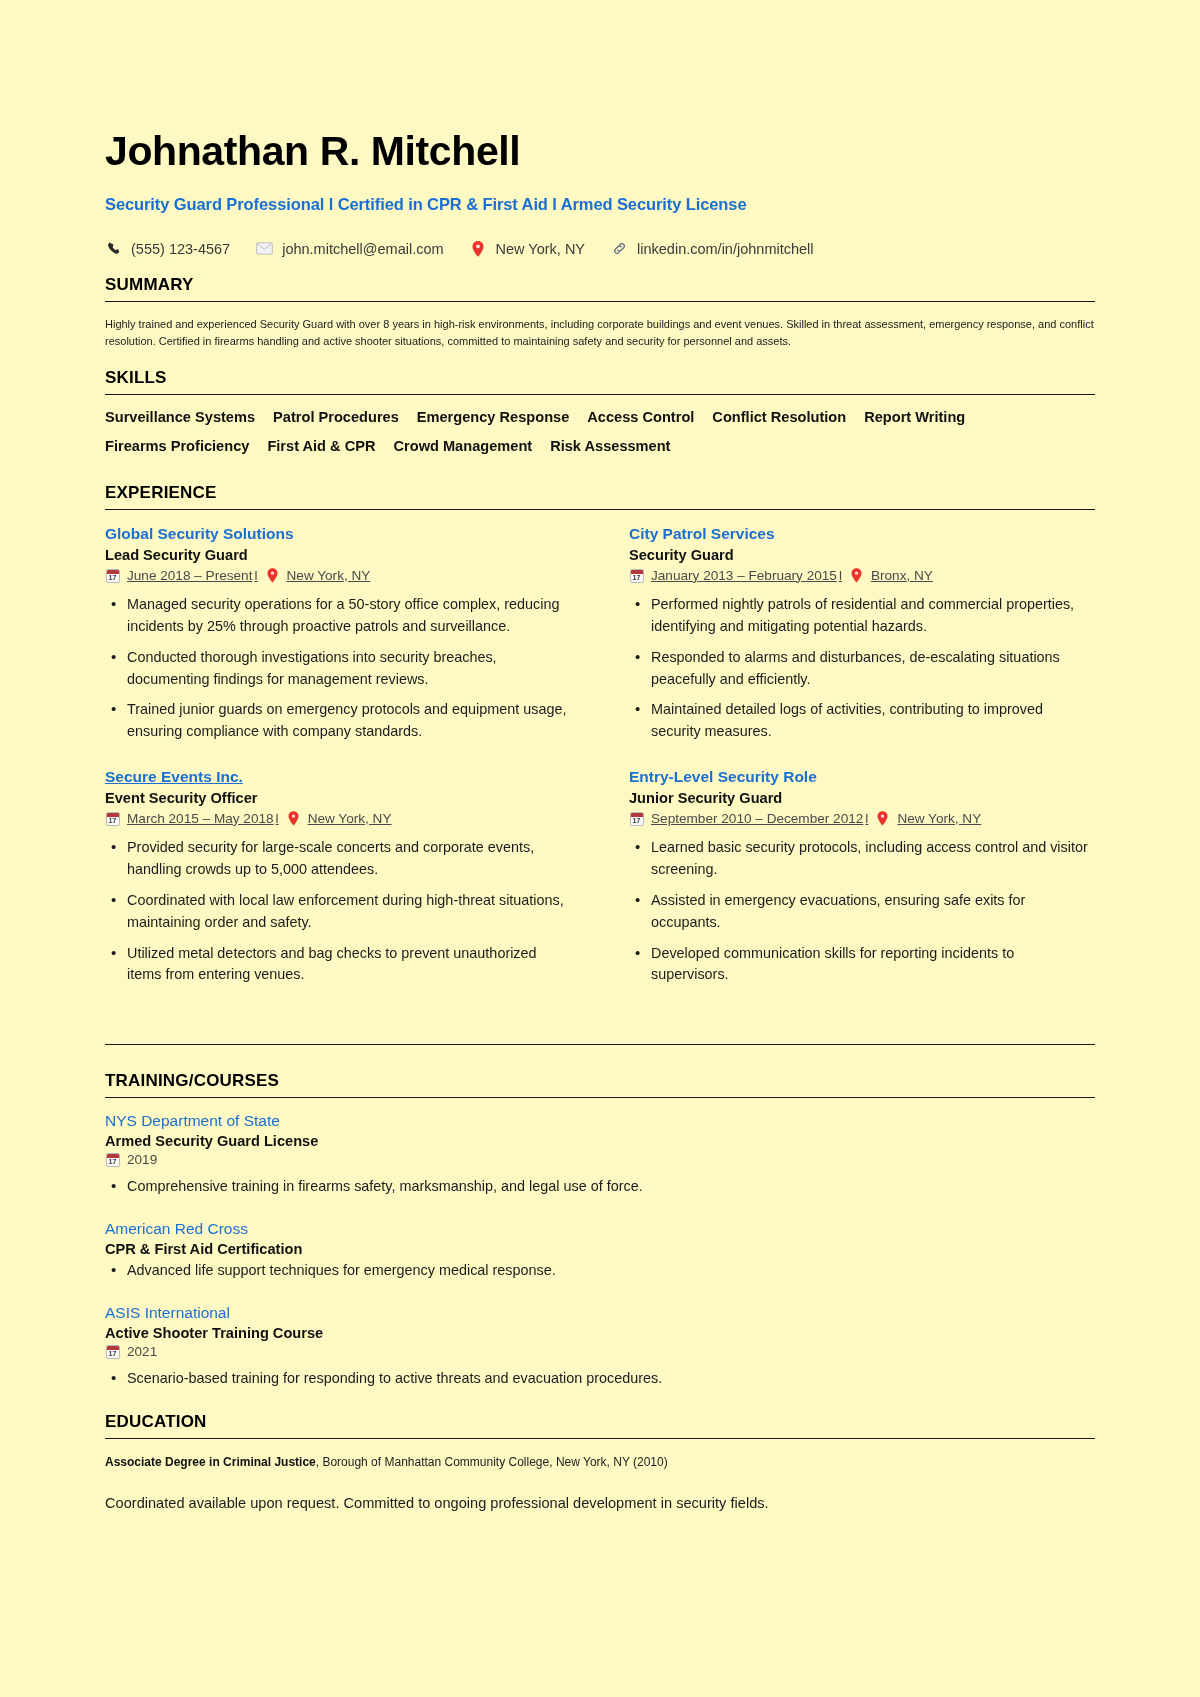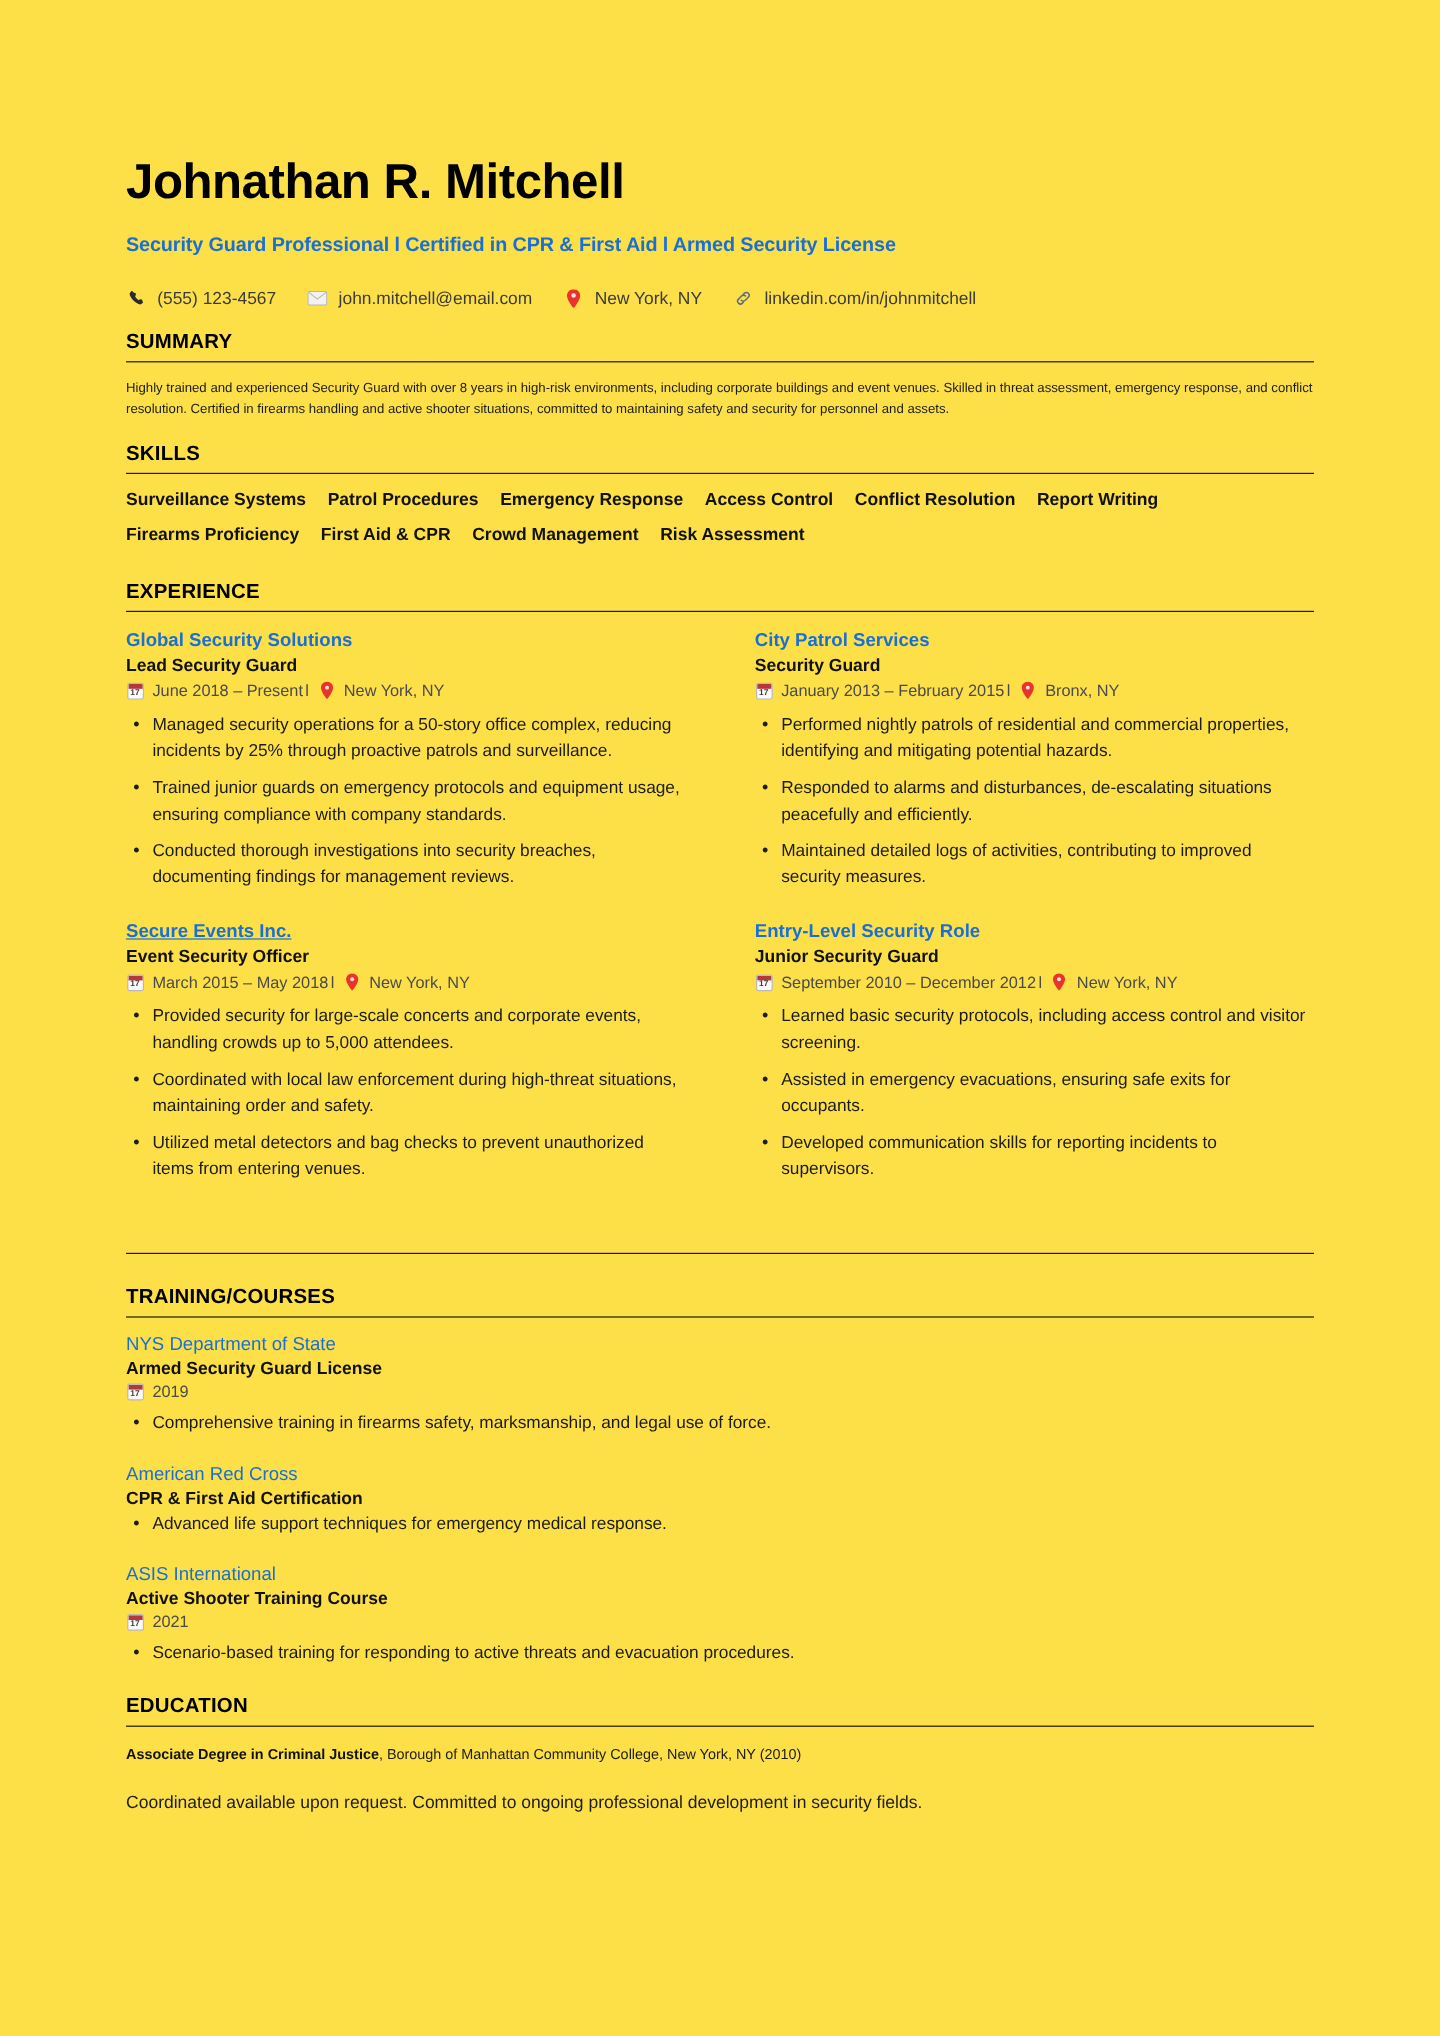--- a/index.html
+++ b/index.html
@@ -11,21 +11,21 @@
   }
   body {
     font-family: "Liberation Sans", sans-serif;
     color: #000000;
     -webkit-font-smoothing: antialiased;
   }
   .page {
     width: 1200px;
     min-height: 1697px;
     margin: 0 auto;
-    background: #fde047;
+    background: #fef9c3;
     padding: 130px 105px 0 105px;
     position: relative;
   }
 
   
   .name {
     font-size: 41px;
     font-weight: bold;
     letter-spacing: -0.4px;
     line-height: 1.05;
@@ -133,20 +133,21 @@
     margin: 0 0 3px 0;
   }
   .job-meta {
     font-size: 13.6px;
     color: #4a4a4a;
     display: flex;
     align-items: center;
     flex-wrap: wrap;
     margin: 0 0 8px 0;
     line-height: 1.5;
+    text-decoration: underline;
   }
   .job-meta .m-ico {
     display: inline-flex;
     align-items: center;
     justify-content: center;
     width: 15px;
     height: 15px;
     margin-right: 7px;
     flex: 0 0 auto;
   }
@@ -347,22 +348,22 @@
               <span class="m-ico">
                 <svg width="11" height="15" viewBox="0 0 12 16" aria-hidden="true">
                   <path d="M6 0C2.9 0 .5 2.4.5 5.4c0 3.6 4.6 9.4 5.1 10 .2.2.6.2.8 0 .5-.6 5.1-6.4 5.1-10C11.5 2.4 9.1 0 6 0z" fill="#e8342a"></path>
                   <circle cx="6" cy="5.3" r="1.8" fill="#fff" opacity="0.85"></circle>
                 </svg>
               </span>
               <span>New York, NY</span>
             </div>
             <ul class="bullets">
               <li>Managed security operations for a 50-story office complex, reducing incidents by 25% through proactive patrols and surveillance.</li>
+              <li>Conducted thorough investigations into security breaches, documenting findings for management reviews.</li>
               <li>Trained junior guards on emergency protocols and equipment usage, ensuring compliance with company standards.</li>
-              <li>Conducted thorough investigations into security breaches, documenting findings for management reviews.</li>
             </ul>
           </div>
           <div class="job">
             <div class="job-company underlined">Secure Events Inc.</div>
             <div class="job-role">Event Security Officer</div>
             <div class="job-meta">
               <span class="m-ico">
                 <span class="cal-ico">
                   <span class="cal-top"></span>
                   <span class="cal-num">17</span>

